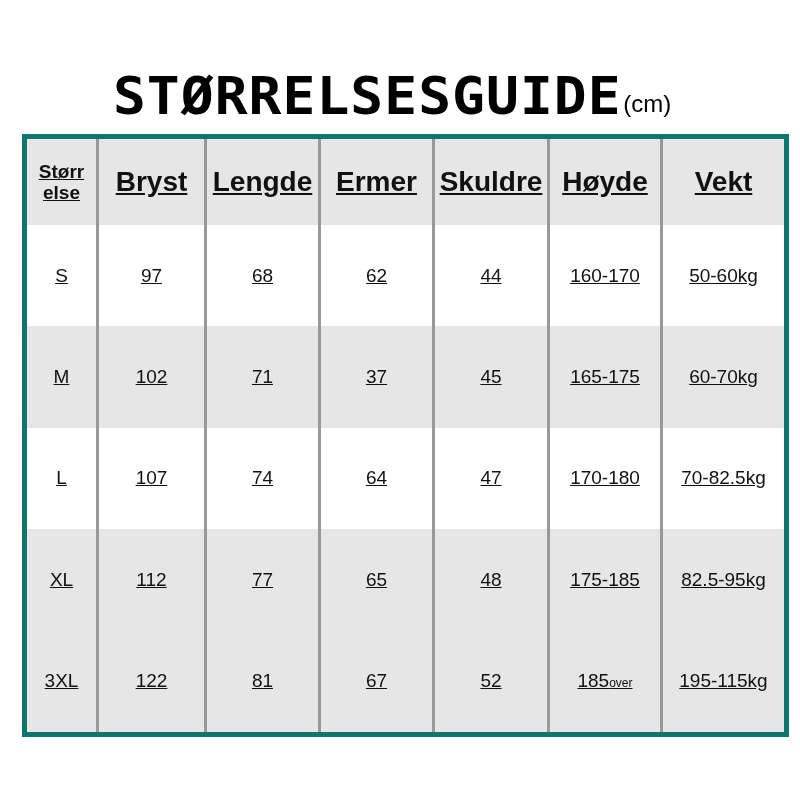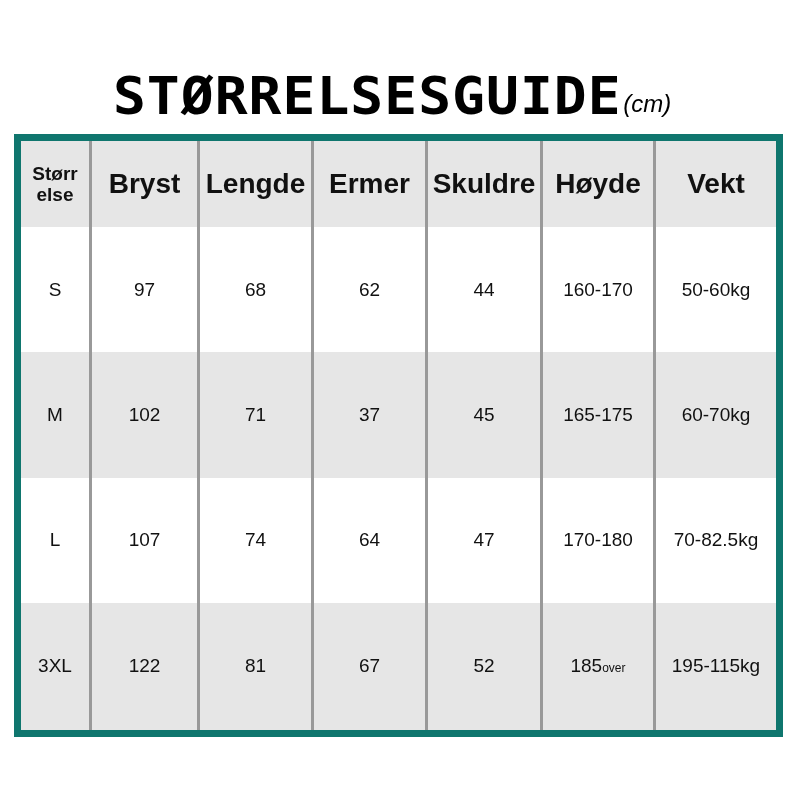--- a/index.html
+++ b/index.html
@@ -12,28 +12,29 @@
       display: flex; align-items: flex-end; justify-content: center;
     }
     .title {
       font-family: "DejaVu Sans Mono", monospace; font-weight: bold;
       font-size: 52px; letter-spacing: 1px; line-height: 1; color: #000;
       transform: scaleX(1.05);
       margin-left: 8px;
     }
     .title-unit {
       font-family: "Liberation Sans", sans-serif; font-size: 24px; color: #000;
-      margin-left: 14px; margin-bottom: 4px; font-style: italic;
+      margin-left: 14px; margin-bottom: 4px;
     }
     table.size-table {
-      position: absolute; left: 14px; top: 134px;
+      position: absolute; left: 22px; top: 134px;
       width: 762px; height: 603px;
       border-collapse: collapse;
-      border: 7px solid #0f766e;
+      border: 5px solid #0f766e;
       table-layout: fixed;
+      text-decoration: underline;
     }
     table.size-table td, table.size-table th {
       border-left: 3px solid #999; border-right: 3px solid #999;
       border-top: none; border-bottom: none;
       text-align: center; vertical-align: middle; padding: 0;
       font-size: 19px; font-weight: normal; color: #111;
     }
     table.size-table th { font-weight: bold; font-size: 28px; background: #e6e6e6; height: 86px; }
     table.size-table th.th-size { font-size: 19px; line-height: 21px; }
     table.size-table tr.row-odd td { background: #ffffff; }
@@ -96,20 +97,29 @@
     <tr class="data-row row-odd">
       <td class="size-label">L</td>
       <td>107</td>
       <td>74</td>
       <td>64</td>
       <td>47</td>
       <td><span>170-180</span><span class="sub"></span></td>
       <td>70-82.5kg</td>
     </tr>
     <tr class="data-row row-even">
+      <td class="size-label">XL</td>
+      <td>112</td>
+      <td>77</td>
+      <td>65</td>
+      <td>48</td>
+      <td><span>175-185</span><span class="sub"></span></td>
+      <td>82.5-95kg</td>
+    </tr>
+    <tr class="data-row row-even">
       <td class="size-label">3XL</td>
       <td>122</td>
       <td>81</td>
       <td>67</td>
       <td>52</td>
       <td><span>185</span><span class="sub">over</span></td>
       <td>195-115kg</td>
     </tr>
   </tbody>
 </table>

